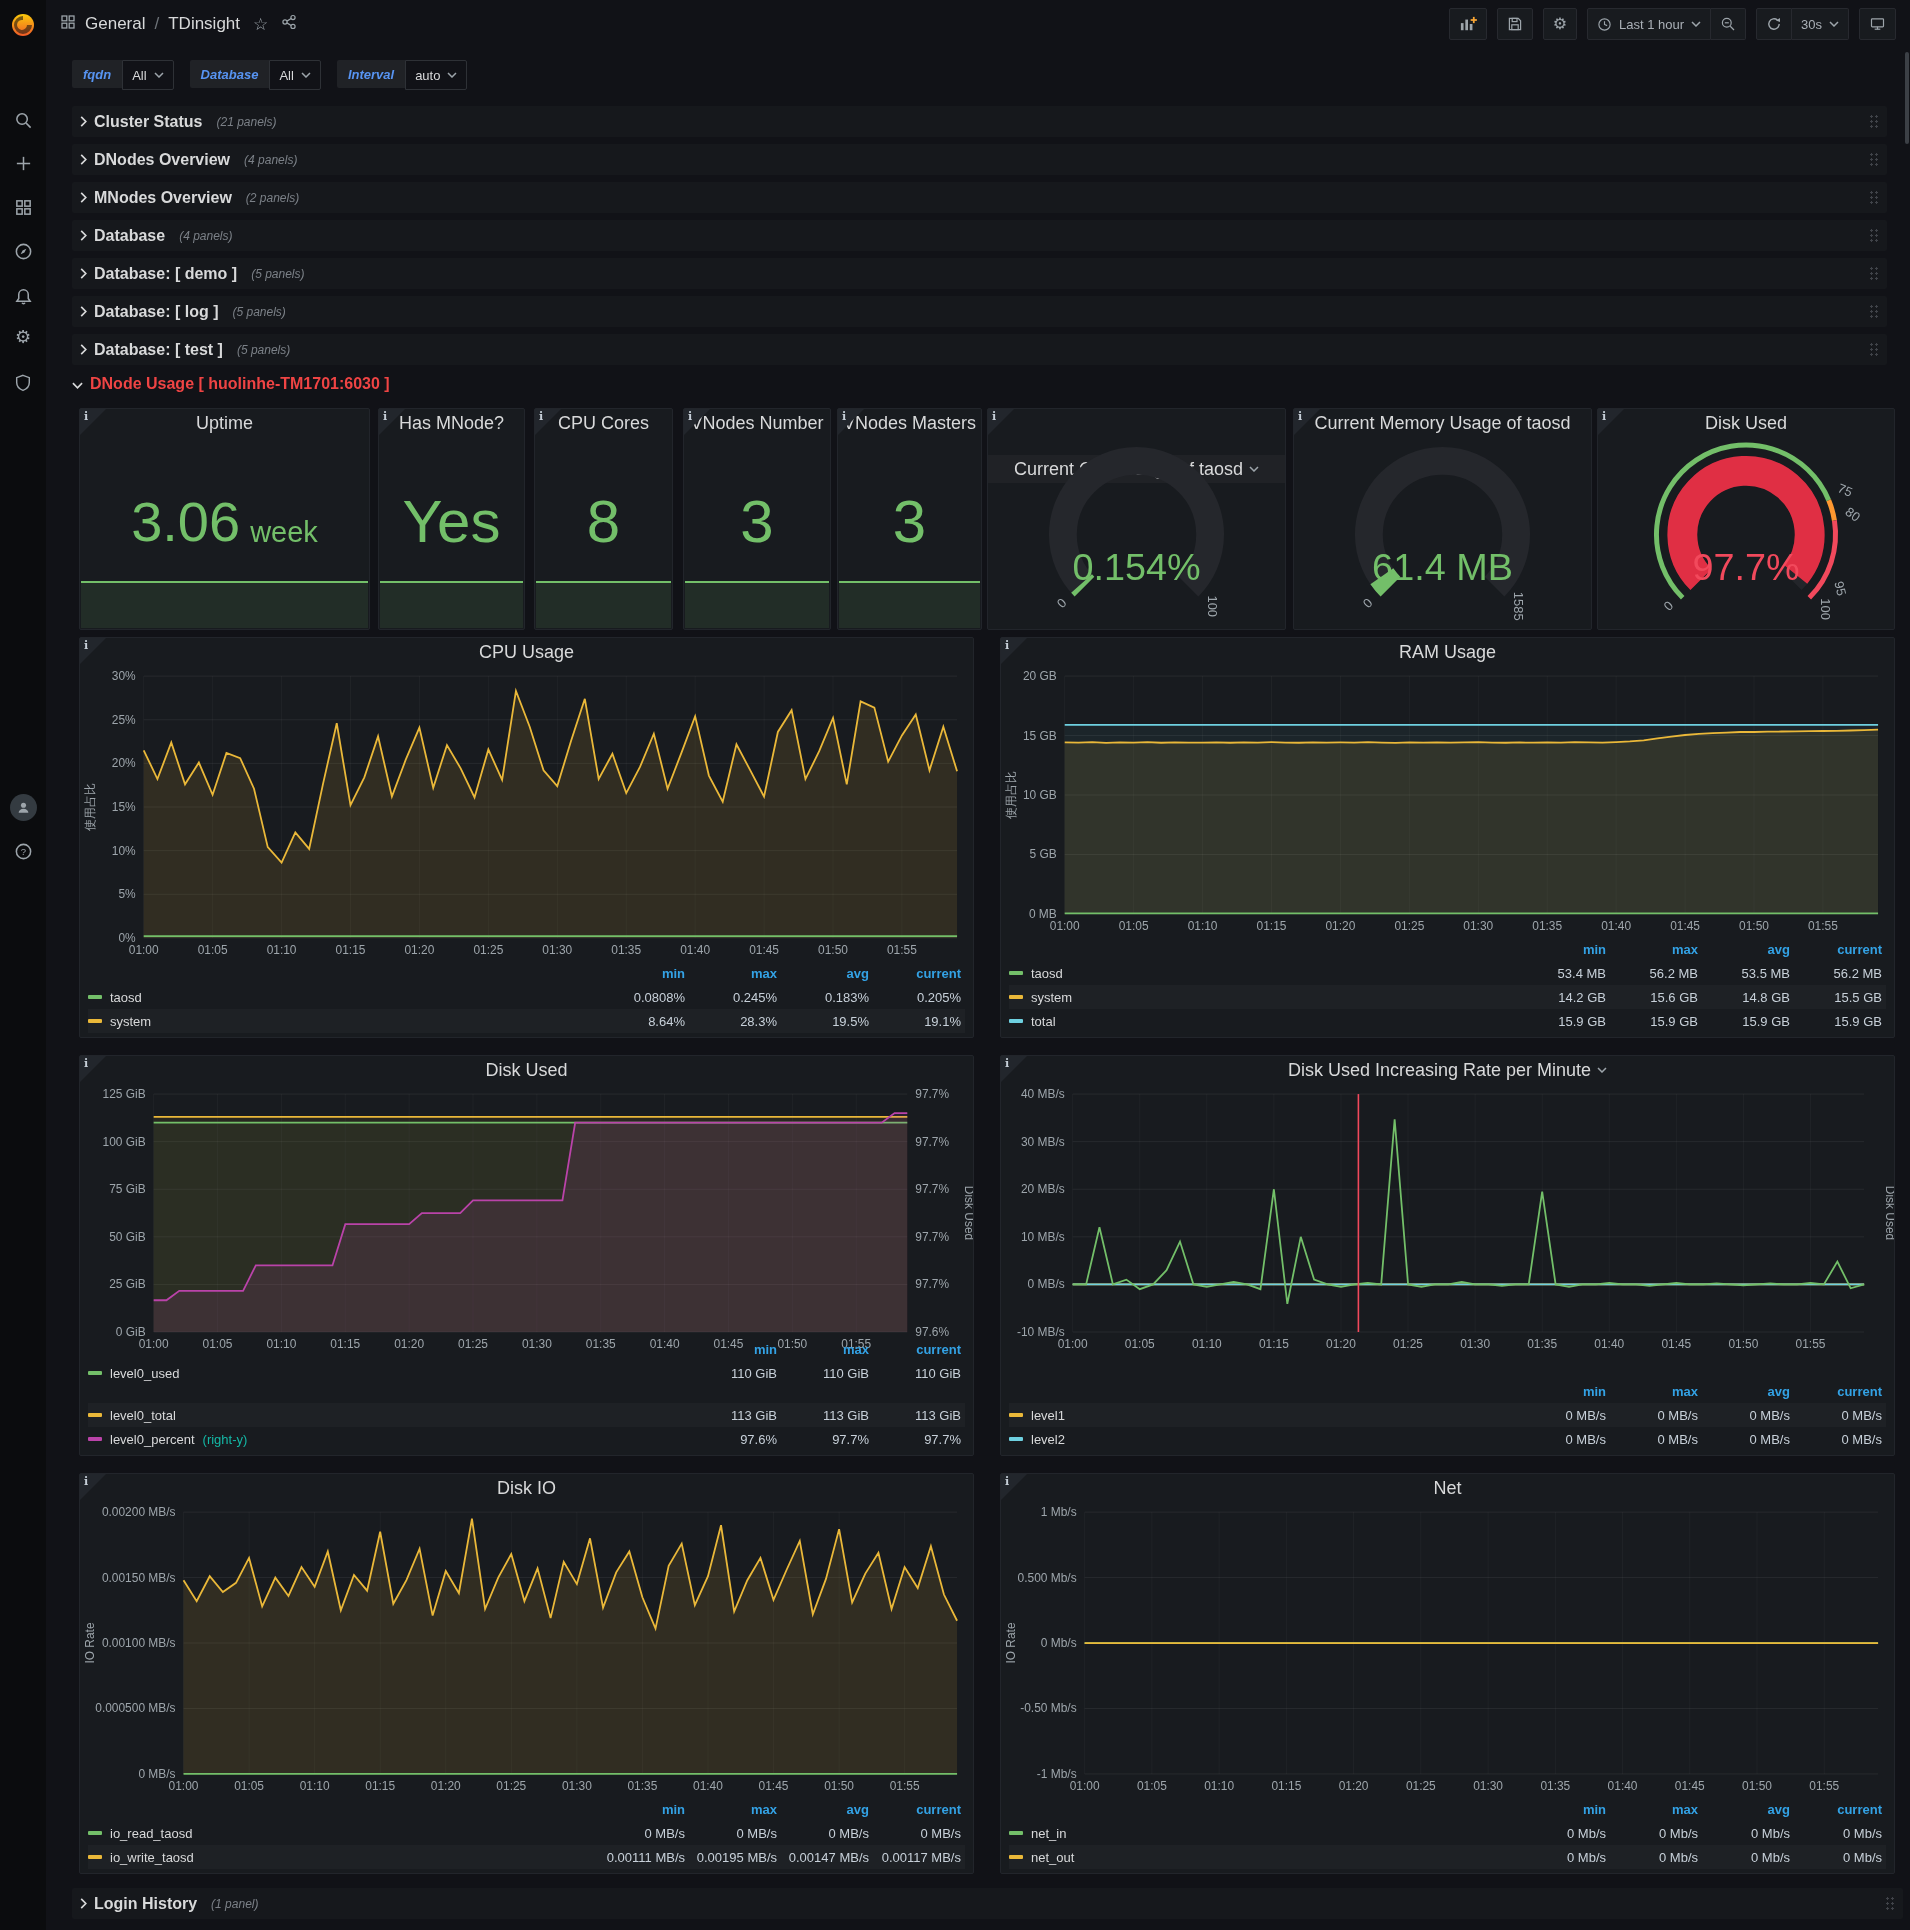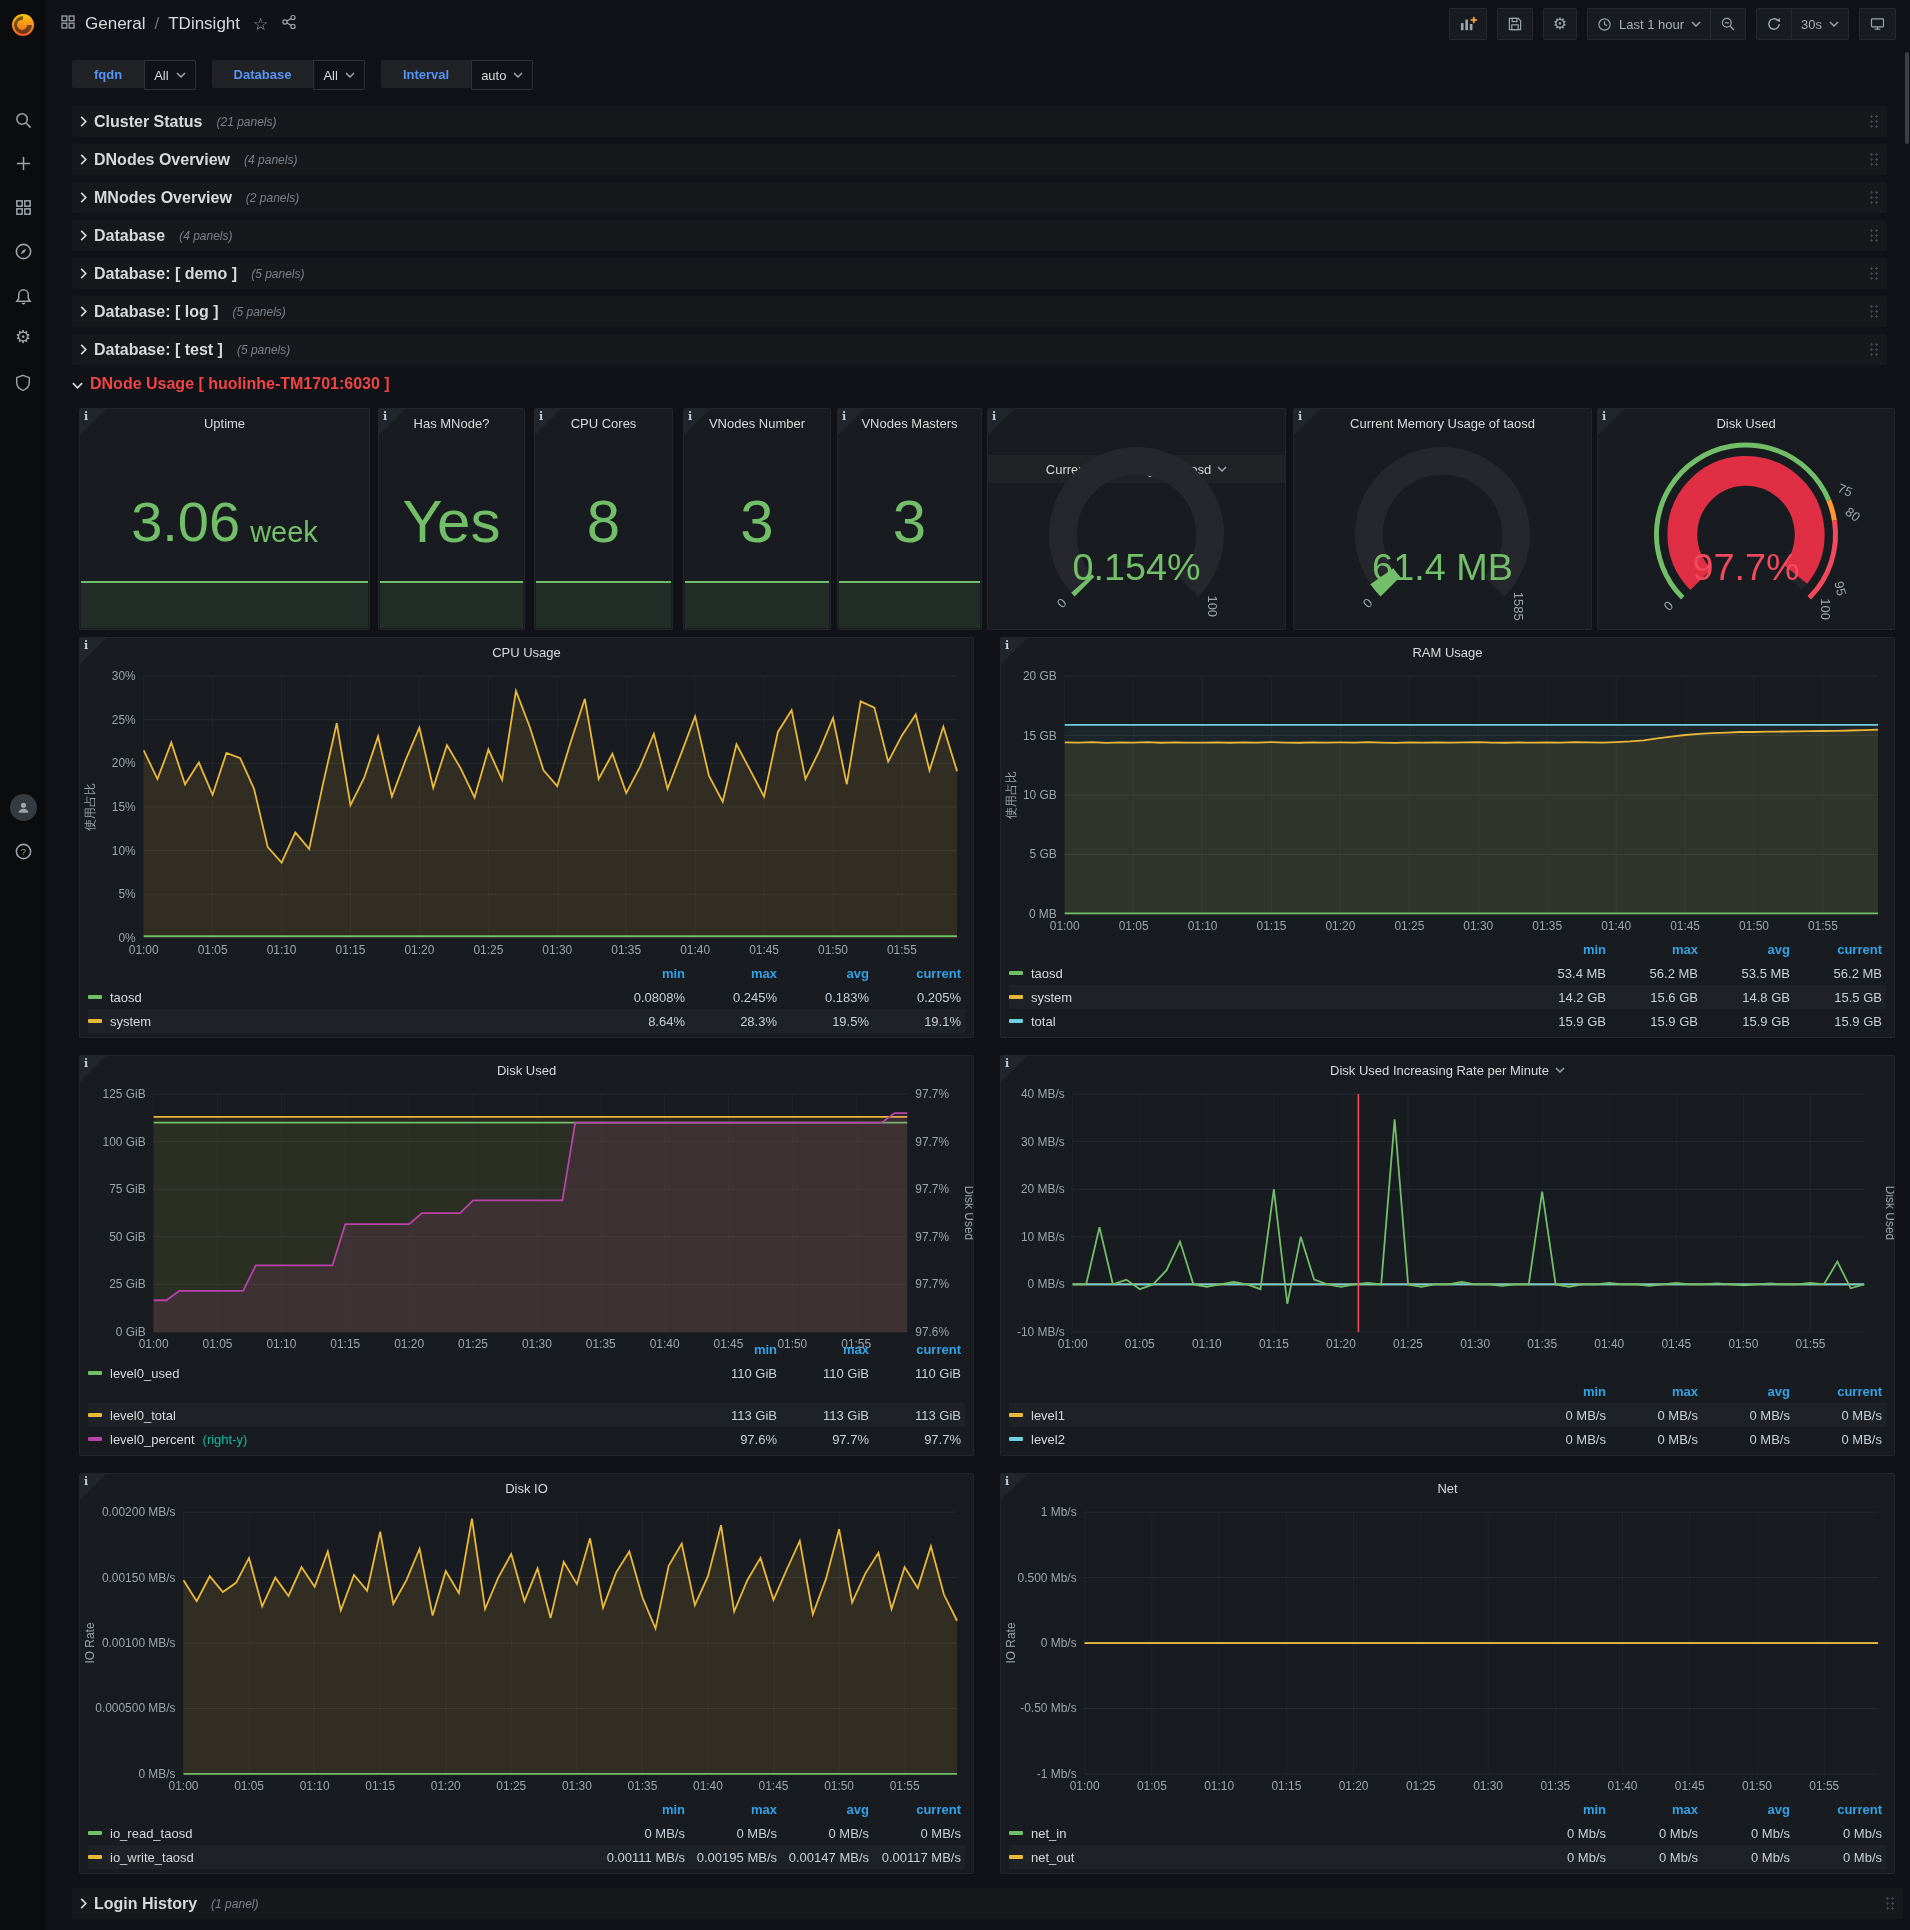--- a/index.html
+++ b/index.html
@@ -17,37 +17,37 @@
   .crumb .sep{color:#6e7379;}
   .tb-right{margin-left:auto;display:flex;align-items:center;gap:10px;}
   .navbtn{height:30px;background:#181b1f;border:1px solid #27292f;border-radius:2px;display:flex;align-items:center;gap:7px;padding:0 9px;color:#aab0b7;font-size:13px;cursor:pointer;}
   .btngroup{display:flex;}
   .btngroup .navbtn{border-radius:0;}
   .btngroup .navbtn:first-child{border-radius:2px 0 0 2px;}
   .btngroup .navbtn:last-child{border-radius:0 2px 2px 0;border-left:none;}
   
   .subnav{position:absolute;left:72px;top:60px;display:flex;gap:16px;z-index:2;}
   .varpair{display:flex;}
-  .varlabel{height:28px;display:flex;align-items:center;padding:0 22px;background:#202226;border-radius:2px 0 0 2px;color:#5794f2;font-size:13px;font-weight:700;cursor:pointer;}
+  .varlabel{height:28px;display:flex;align-items:center;padding:0 11px;background:#202226;border-radius:2px 0 0 2px;color:#5794f2;font-size:13px;font-weight:700;cursor:pointer;font-style:italic;}
   .varvalue{height:28px;display:flex;align-items:center;gap:7px;padding:0 9px;background:#111217;border:1px solid #2e3136;border-radius:0 2px 2px 0;color:#d8d9da;font-size:13px;cursor:pointer;}
   
   #rows-top{position:absolute;left:72px;top:106px;width:1815px;}
   .row-bar{height:31px;background:#16181c;border-radius:2px;display:flex;align-items:center;padding:0 8px;margin-bottom:7px;cursor:pointer;position:relative;}
   .row-bar .rtitle{font-size:16px;font-weight:700;color:#d8d9da;margin-left:7px;}
   .row-bar .rcount{font-size:12px;font-style:italic;color:#7b8087;margin-left:14px;}
   .chev{display:inline-block;}
   .drag-dots{position:absolute;right:8px;top:8px;width:10px;height:15px;background-image:radial-gradient(#4a4e54 1px,transparent 1.3px);background-size:5px 5px;opacity:.8;}
   .row-expanded{position:absolute;left:72px;top:375px;display:flex;align-items:center;cursor:pointer;}
   .row-expanded .rtitle{font-size:16px;font-weight:700;color:#ef4444;margin-left:7px;}
   #login-row{position:absolute;left:72px;top:1888px;width:1815px;margin:0;}
   
   .panel{position:absolute;background:#181b1f;border:1px solid #22252b;border-radius:2px;box-sizing:border-box;}
   .corner{position:absolute;left:0;top:0;width:0;height:0;border-top:26px solid #22262c;border-right:26px solid transparent;z-index:3;cursor:pointer;}
   .corner span{position:absolute;left:4px;top:-25px;font-size:11px;font-weight:700;color:#c7d0d9;font-family:"DejaVu Serif",serif;}
-  .ptitle{height:28px;display:flex;align-items:center;justify-content:center;gap:6px;font-size:13px;color:#d8d9da;cursor:pointer;white-space:nowrap;overflow:hidden;}
+  .ptitle{height:28px;display:flex;align-items:center;justify-content:center;gap:6px;font-size:18px;color:#d8d9da;cursor:pointer;white-space:nowrap;overflow:hidden;}
   .ptitle.hl{background:#202226;margin-top:46px;}
   .statval{position:absolute;left:0;right:0;top:54px;bottom:50px;display:flex;align-items:center;justify-content:center;color:#73bf69;font-weight:500;}
   .statval .big{font-size:60px;}
   .statval .unit{font-size:29px;margin-left:10px;margin-top:22px;}
   .spark{position:absolute;left:1px;right:1px;bottom:1px;height:45px;background:rgba(115,191,105,0.11);border-top:2.5px solid #73bf69;}
   .gmount{position:absolute;left:0;right:0;top:30px;bottom:0;}
   .chart-mount{position:absolute;left:0;right:0;}
   .legend{position:absolute;left:8px;right:8px;bottom:4px;font-size:13px;}
   .lrow{display:grid;align-items:center;height:24px;}
   .lrow.stripe{background:rgba(255,255,255,0.028);}

